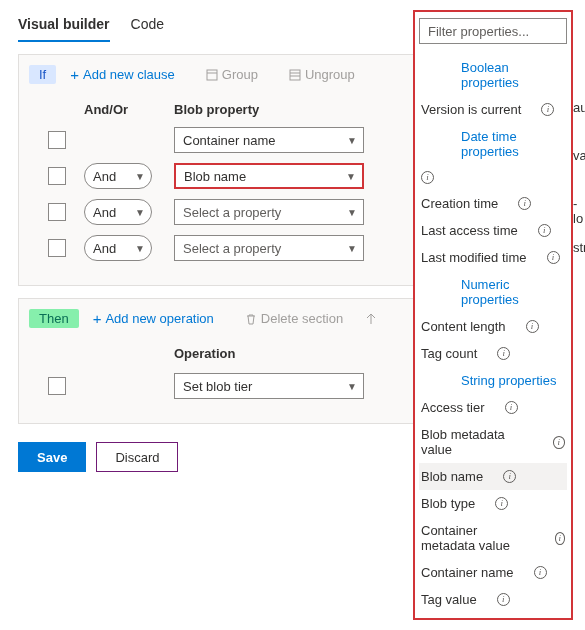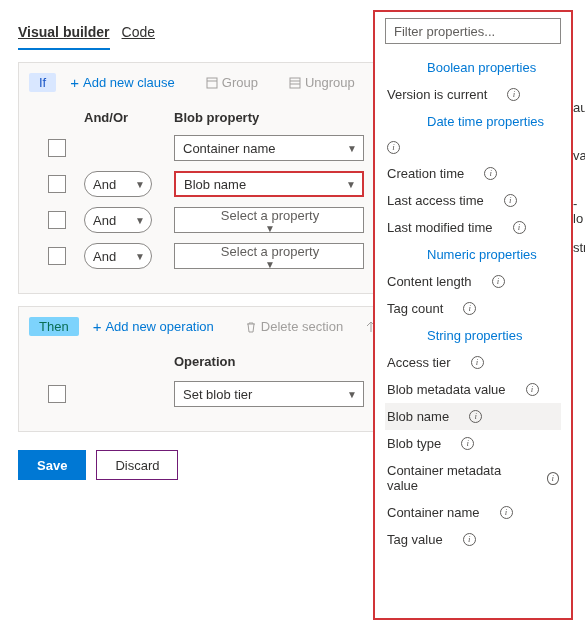--- a/index.html
+++ b/index.html
@@ -9,23 +9,22 @@
     font-size: 13px;
     color: #323130;
     background: #fff;
     width: 585px;
     height: 630px;
     position: relative;
     overflow: hidden;
   }
   .tabs {
     display: flex;
-    gap: 12px;
-    padding: 24px 18px 0 18px;
-    text-decoration: underline;
+    gap: 21px;
+    padding: 16px 18px 0 18px;
   }
   .tab {
     font-size: 14px;
     padding-bottom: 8px;
     cursor: pointer;
     color: #323130;
   }
   .tab.active {
     font-weight: 600;
     border-bottom: 2px solid #0078d4;
@@ -42,21 +41,21 @@
     align-items: center;
     gap: 8px;
   }
   .chip {
     font-size: 13px;
     padding: 2px 10px;
     border-radius: 2px;
     font-weight: 400;
   }
   .chip.if { background: #d9e7ff; color: #1a56c7; text-align: right; }
-  .chip.then { background: #7dd3fc; color: #0a6e55; }
+  .chip.then { background: #86efac; color: #0a6e55; }
   .link-btn {
     display: inline-flex;
     align-items: center;
     gap: 4px;
     color: #0078d4;
     font-size: 13px;
     cursor: pointer;
     margin-left: 6px;
   }
   .disabled-btn {
@@ -99,21 +98,21 @@
     border: 1px solid #8a8886;
     background: #fff;
     height: 26px;
     padding: 0 6px 0 8px;
     font-size: 13px;
     cursor: pointer;
   }
   .dd.small { width: 68px; border-radius: 13px; }
   .dd.mid { width: 190px; }
   .dd .chev { font-size: 10px; color: #605e5c; }
-  .dd.placeholder { color: #605e5c; flex-direction: column; }
+  .dd.placeholder { color: #605e5c; }
   .dd.highlight { border: 2px solid #d13438; }
   .op-header { font-weight:600; font-size:13px; margin: 18px 0 12px 0; padding-left: 145px;}
   .footer {
     display:flex;
     gap:10px;
     margin: 18px 0 0 18px;
   }
   .btn {
     height: 30px;
     padding: 0 18px;
@@ -128,25 +127,25 @@
     background: #0078d4;
     border-color: #0078d4;
     color: #fff;
     font-weight: 600;
   }
   
   .panel {
     position: absolute;
     top: 10px;
     right: 12px;
-    width: 200px;
+    width: 160px;
     height: 610px;
     background: #fff;
     border: 2px solid #d13438;
-    padding: 6px 10px;
+    padding: 6px 4px;
     overflow: hidden;
   }
   .filter-box {
     width: 100%;
     height: 26px;
     border: 1px solid #8a8886;
     padding: 0 8px;
     font-size: 13px;
     color: #605e5c;
     display:flex;

